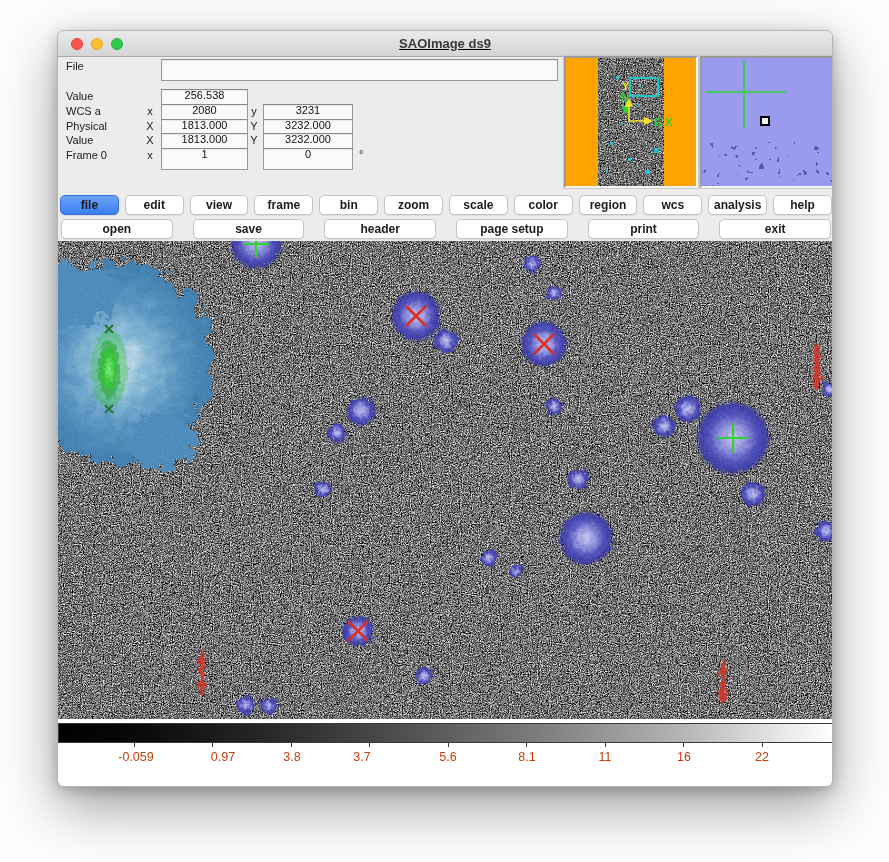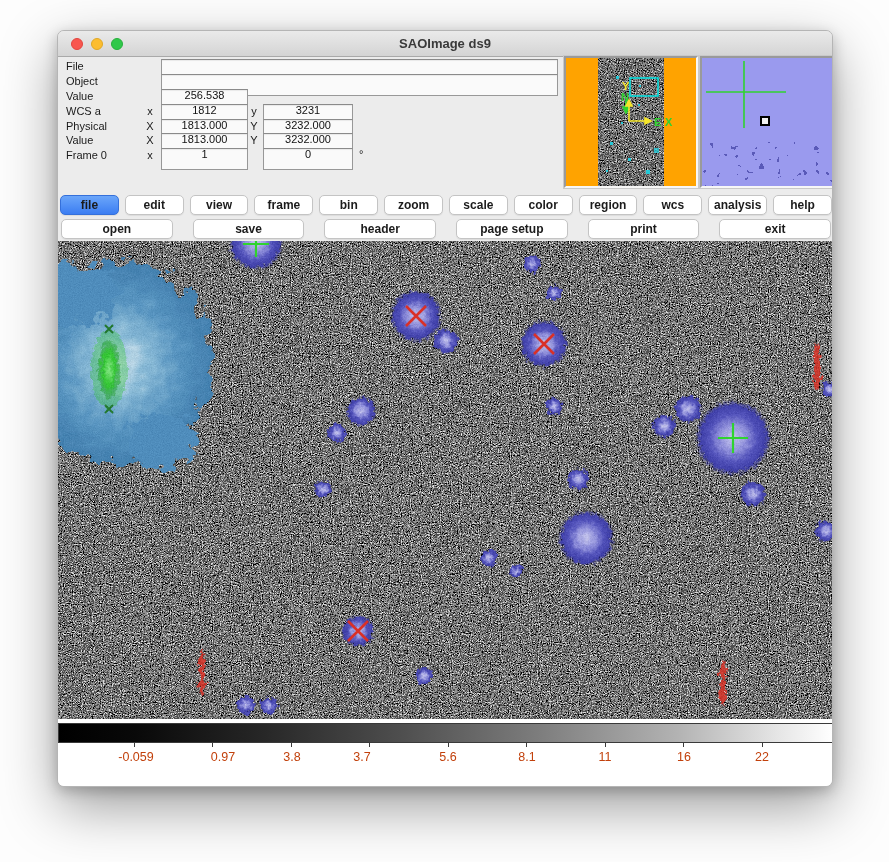--- a/index.html
+++ b/index.html
@@ -5,21 +5,21 @@
   * { box-sizing: border-box; margin: 0; padding: 0; }
   html,body { width: 889px; height: 862px; background: #fdfdfd; font-family: "Liberation Sans", sans-serif; overflow: hidden; }
   .window {
     position: absolute; left: 57px; top: 30px; width: 776px; height: 757px;
     background: #ececec; border-radius: 7px; overflow: hidden;
     border: 1px solid #b5b5b5;
     box-shadow: 0 20px 55px rgba(0,0,0,.38), 0 4px 14px rgba(0,0,0,.22);
   }
   
   .titlebar { position: absolute; left:0; top:0; width:100%; height:26px;
-    background: linear-gradient(#eaeaea,#d4d4d4); border-bottom: 1px solid #a9a9a9; }
+    background: linear-gradient(#eaeaea,#d4d4d4); border-bottom: 1px solid #a9a9a9; text-decoration: underline; }
   .traffic { position:absolute; top:7px; width:12px; height:12px; border-radius:50%; }
   .t-close { left:13px; background:#f8564f; border:1px solid #e2453e; }
   .t-min   { left:33px; background:#fcbd2f; border:1px solid #e0a826; }
   .t-zoom  { left:53px; background:#30c84a; border:1px solid #27b03c; }
   .title { text-align:center; line-height:25px; font-size:13px; font-weight:bold; color:#3a3a3a; }
   
   .info { position:absolute; left:0; top:27px; width:776px; height:135px; background:#ececec; }
   .irow { position:absolute; left:0; width:776px; height:14px; }
   .ilabel { position:absolute; left:8px; top:1px; font-size:11px; color:#1a1a1a; }
   .ikey { position:absolute; top:1px; width:12px; text-align:center; font-size:11px; color:#1a1a1a; }
@@ -66,32 +66,28 @@
     <div class="traffic t-min"></div>
     <div class="traffic t-zoom"></div>
     <div class="title">SAOImage ds9</div>
   </div>
 
   <div class="info">
     <div class="irow" style="top:1px">
       <span class="ilabel">File</span>
       <span class="ifield f-long"></span>
     </div>
-    <div class="irow" style="top:16px">
-      <span class="ilabel">Object</span>
-      <span class="ifield f-long"></span>
-    </div>
     <div class="irow" style="top:31px">
       <span class="ilabel">Value</span>
       <span class="ifield f-a">256.538</span>
     </div>
     <div class="irow" style="top:46px">
       <span class="ilabel">WCS a</span>
       <span class="ikey" style="left:86px">x</span>
-      <span class="ifield f-a">1812</span>
+      <span class="ifield f-a">2080</span>
       <span class="ikey" style="left:190px">y</span>
       <span class="ifield f-b">3231</span>
     </div>
     <div class="irow" style="top:61px">
       <span class="ilabel">Physical</span>
       <span class="ikey" style="left:86px">X</span>
       <span class="ifield f-a">1813.000</span>
       <span class="ikey" style="left:190px">Y</span>
       <span class="ifield f-b">3232.000</span>
     </div>

